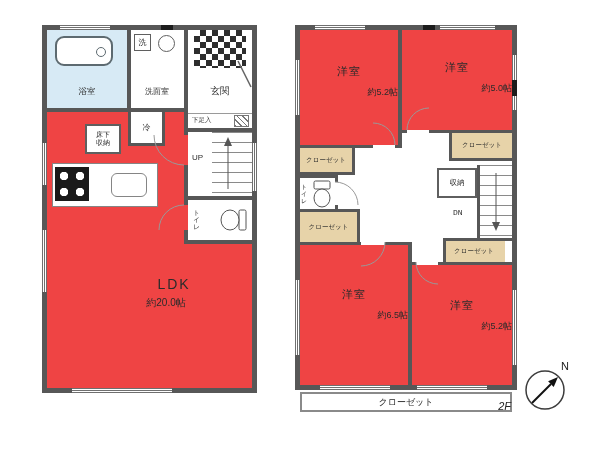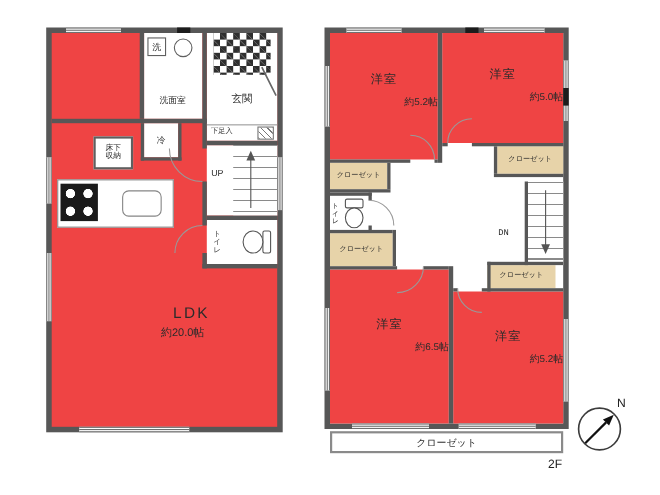--- a/index.html
+++ b/index.html
@@ -51,20 +51,26 @@
 <body>
 
 <div class="canvas">
 
   <div class="floor" style="left:42px;top:25px;width:215px;height:368px;">
 
     <div class="abs base" style="left:5px;top:5px;width:205px;height:358px;"></div>
     <div class="lbl cx" style="left:132px;top:252px;font-size:14px;letter-spacing:2px;">LDK</div>
     <div class="lbl cx" style="left:124px;top:273px;font-size:10px;">約20.0帖</div>
 
+    <div class="abs bath" style="left:5px;top:5px;width:80px;height:78px;">
+      <div class="tub">
+          <i></i>
+        </div>
+      <div class="lbl cx" style="left:40px;top:57px;font-size:8.5px;">浴室</div>
+    </div>
 
     <div class="abs white" style="left:89px;top:5px;width:53px;height:78px;">
       <div class="wbox" style="left:3px;top:4px;width:17px;height:17px;">洗</div>
       <div class="sinkcircle" style="left:27px;top:5px;"></div>
       <div class="lbl cx" style="left:26px;top:58px;font-size:8px;">洗面室</div>
     </div>
 
     <div class="abs white" style="left:146px;top:5px;width:64px;height:98px;">
       <div class="abs checker" style="left:6px;top:0;width:52px;height:38px;"></div>
       <div class="lbl cx" style="left:32px;top:56px;font-size:9.5px;">玄関</div>
@@ -161,20 +167,23 @@
     <div class="abs closet" style="left:157px;top:108px;width:60px;height:25px;">
       <span class="lbl" style="position:static;font-size:6.5px;">クローゼット</span>
     </div>
     <div class="abs closet" style="left:5px;top:187px;width:57px;height:30px;">
       <span class="lbl" style="position:static;font-size:6.5px;">クローゼット</span>
     </div>
     <div class="abs closet" style="left:148px;top:216px;width:62px;height:21px;">
       <span class="lbl" style="position:static;font-size:6.5px;">クローゼット</span>
     </div>
 
+    <div class="stobox" style="left:142px;top:143px;width:40px;height:30px;">
+      <span>収納</span>
+    </div>
 
     <div class="abs white" style="left:5px;top:153px;width:35px;height:32px;">
       <div class="lbl vt" style="left:1px;top:2px;font-size:6px;">トイレ</div>
       <svg style="position:absolute;left:11px;top:2px;" width="22" height="28" viewBox="0 0 22 28">
         <rect x="3" y="1" width="16" height="8" rx="1.5" fill="#fff" stroke="#555" stroke-width="1"></rect>
         <ellipse cx="11" cy="18" rx="8" ry="9" fill="#fff" stroke="#555" stroke-width="1"></ellipse>
       </svg>
     </div>
 
     <div class="abs stairs" style="left:185px;top:140px;width:32px;height:76px;"></div>
@@ -221,21 +230,21 @@
       <path d="M 121 237 A 22 22 0 0 0 143 259" fill="none" stroke="#999" stroke-width="1"></path>
       <path d="M 40 157 A 23 23 0 0 1 63 180" fill="none" stroke="#999" stroke-width="1"></path>
       <path d="M 201 148 L 201 198" fill="none" stroke="#555" stroke-width="1"></path>
       <polygon points="201,206 197,197 205,197" fill="#555"></polygon>
     </svg>
   </div>
 
   <div class="balcony" style="left:300px;top:392px;width:212px;height:20px;">
     <span>クローゼット</span>
   </div>
-  <div class="flabel" style="left:295px;top:416px;width:216px;">2F</div>
+  <div class="flabel" style="left:295px;top:400px;width:216px;font-style:italic;">2F</div>
 
   <svg class="abs" style="left:517px;top:352px;" width="64" height="68" viewBox="0 0 64 68">
     <circle cx="28" cy="38" r="19" fill="none" stroke="#3c3c3c" stroke-width="1.5"></circle>
     <line x1="15" y1="51" x2="34" y2="32" stroke="#111" stroke-width="2"></line>
     <polygon points="41,25 36.7,34.9 31.1,29.3" fill="#111"></polygon>
     <text x="44" y="18" font-size="11" fill="#222">N</text>
   </svg>
 
 </div>
 

